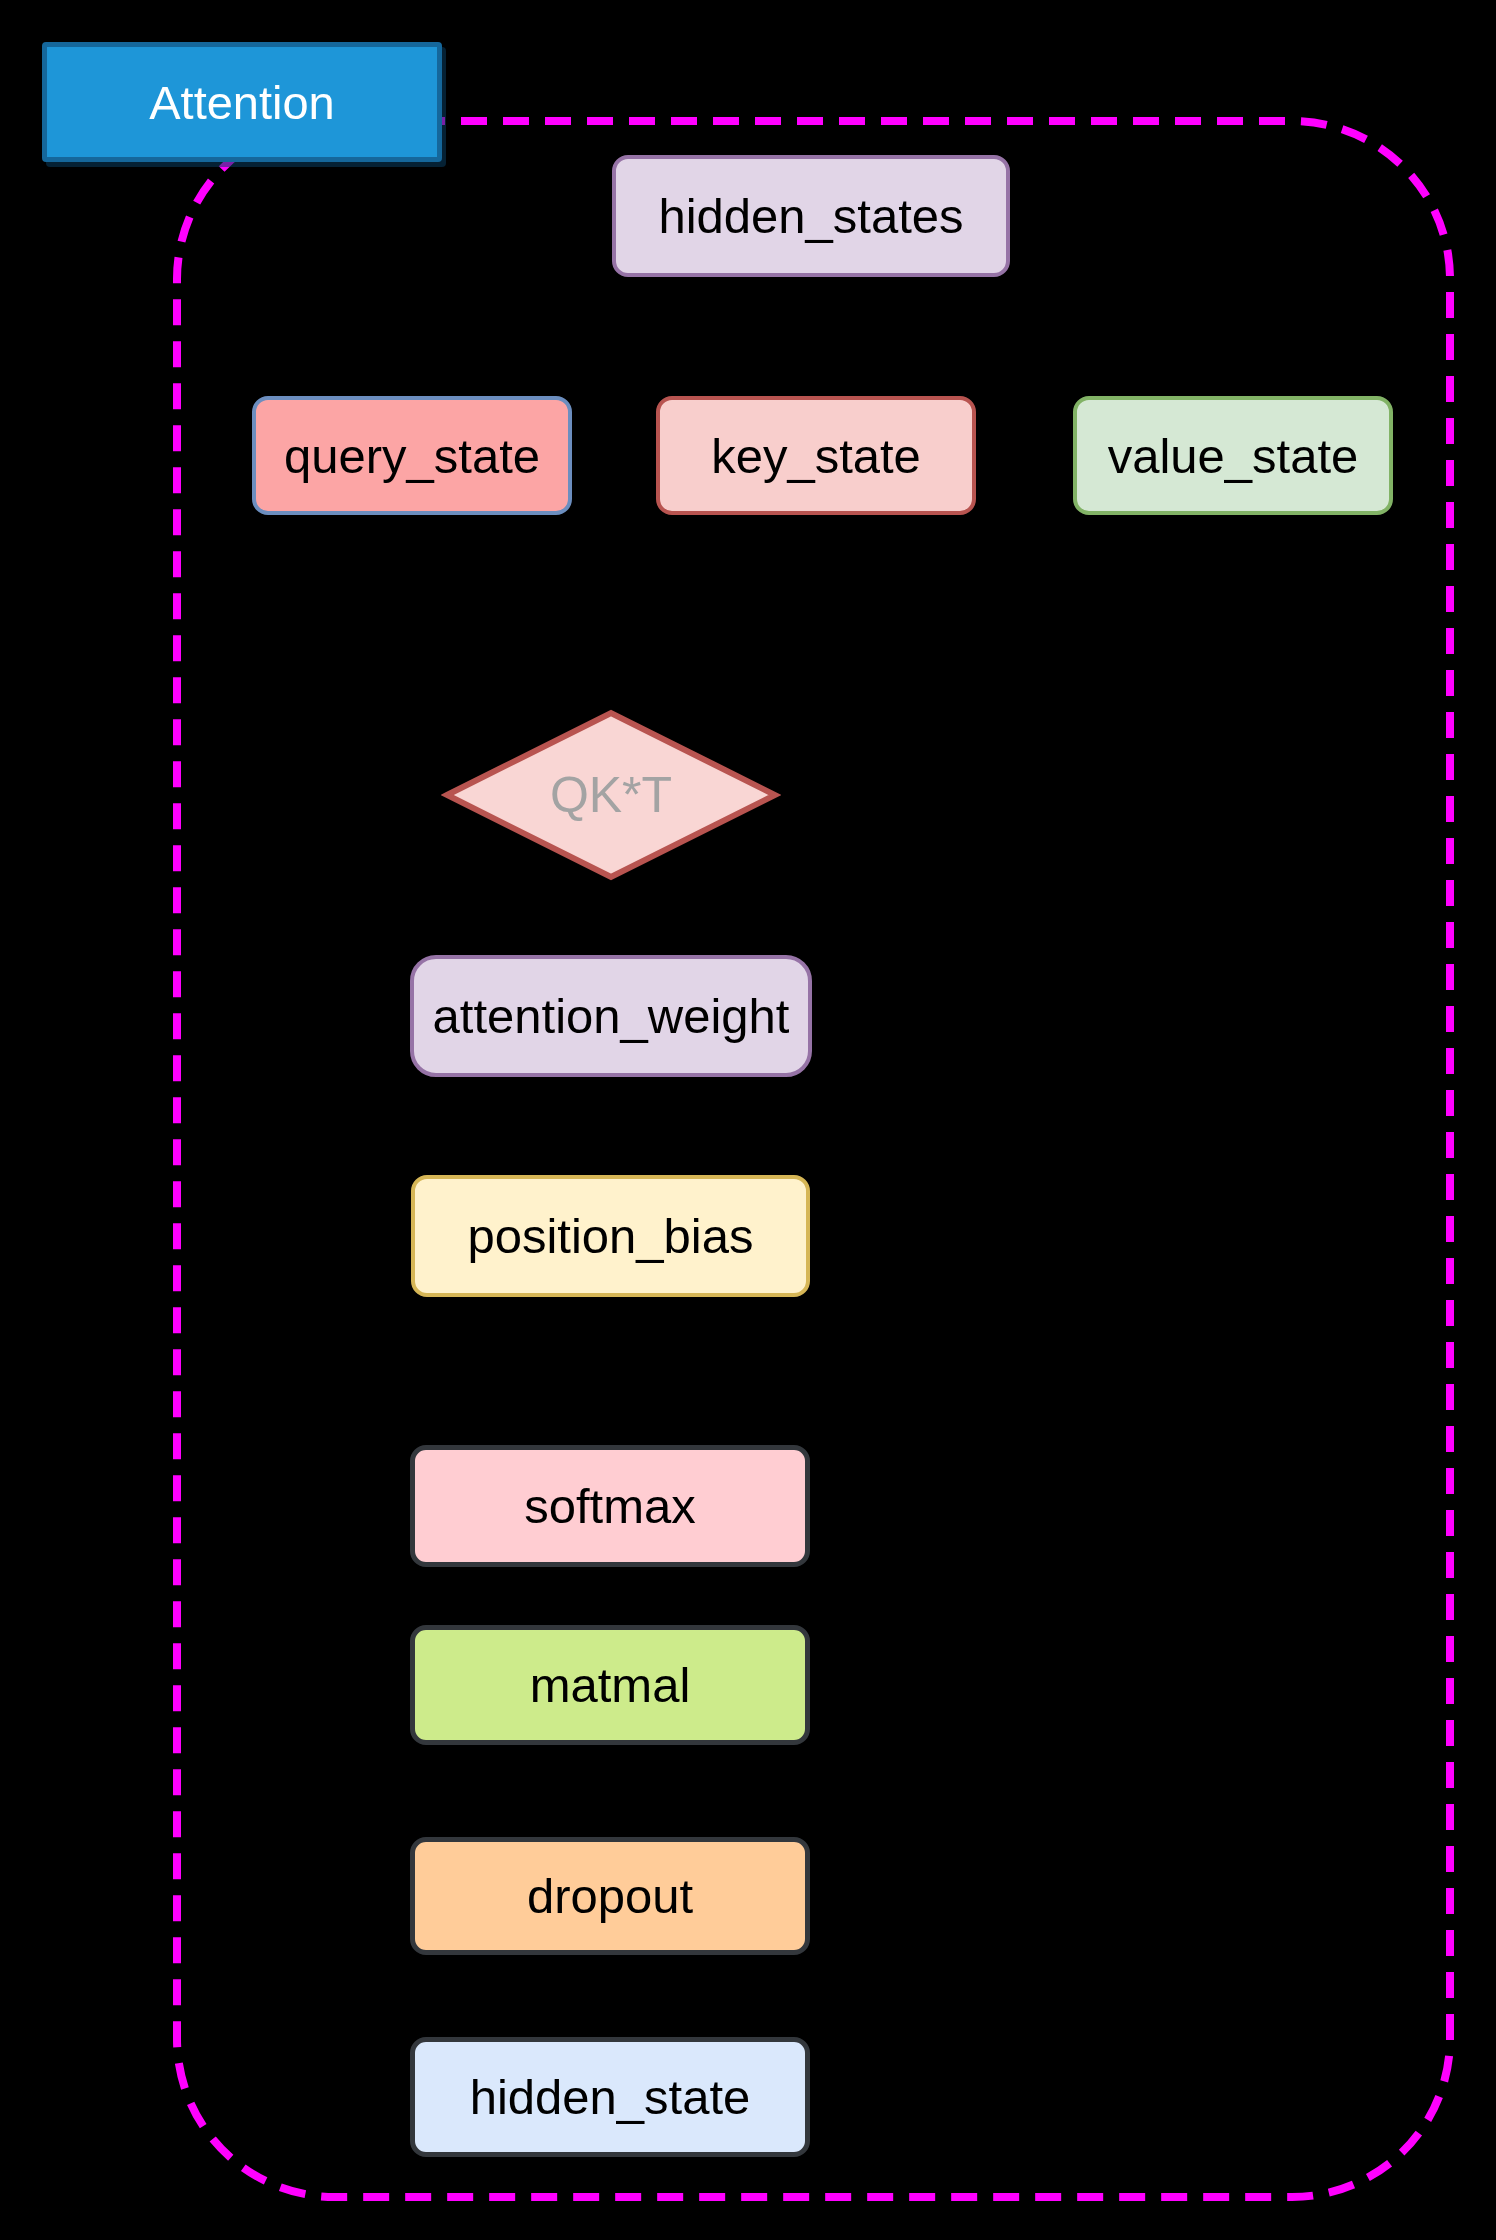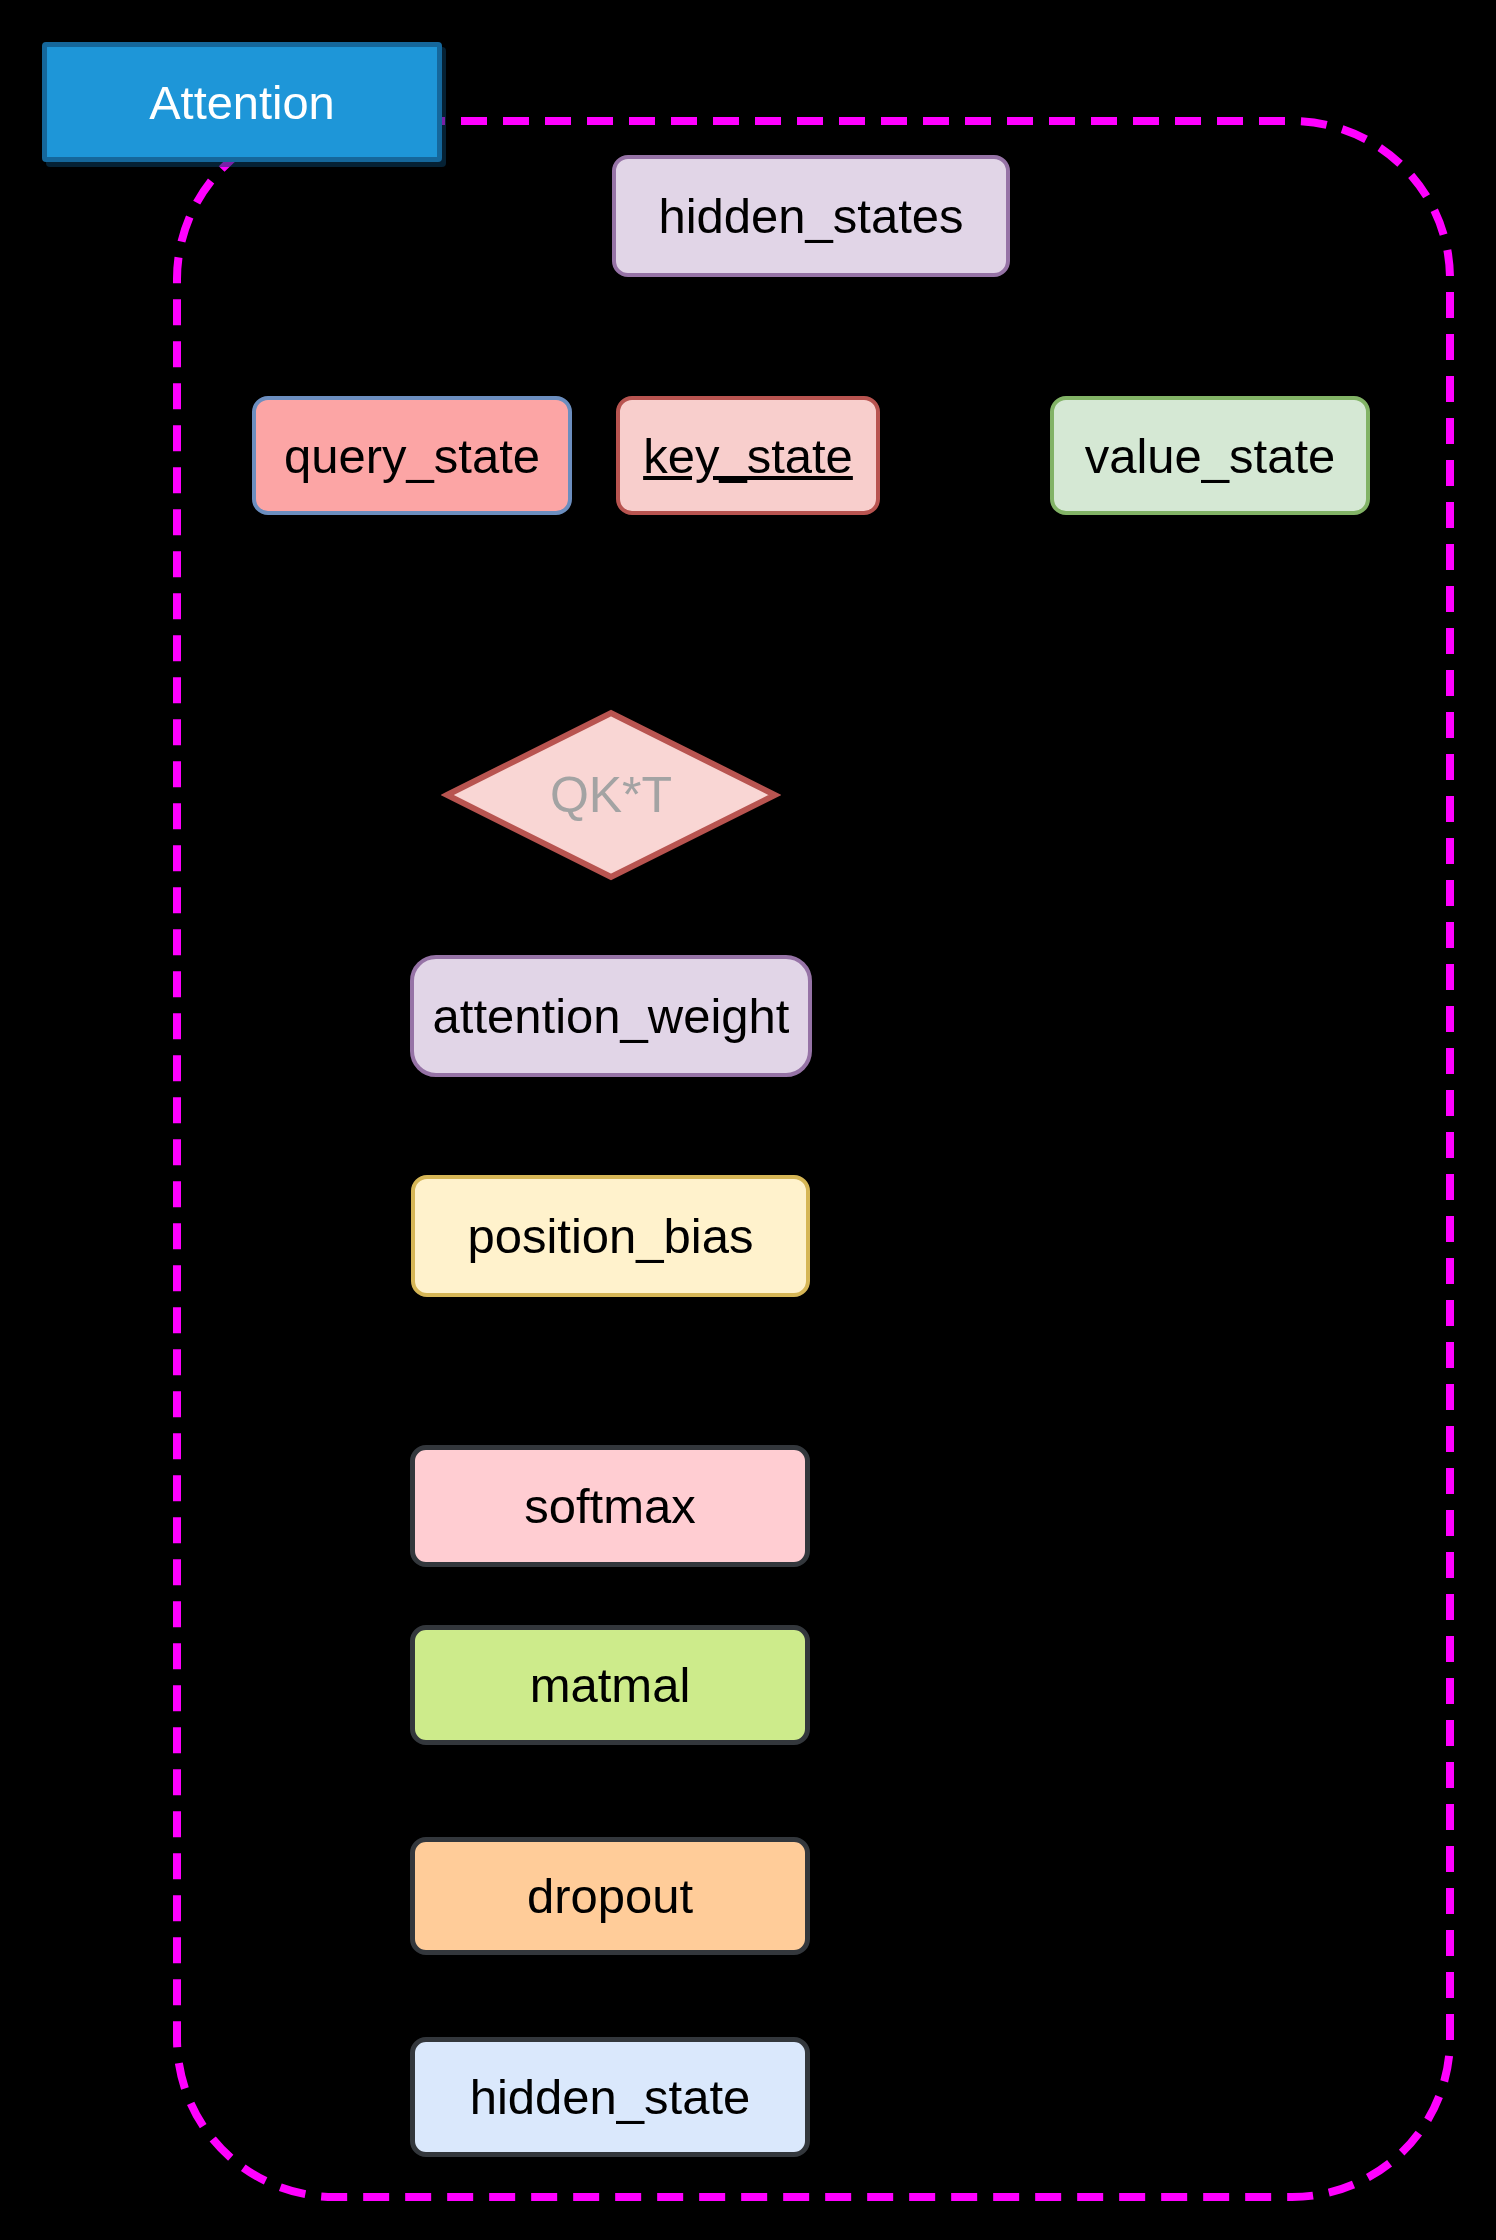--- a/index.html
+++ b/index.html
@@ -34,21 +34,21 @@
     border-radius:4px;
     border:5px solid #0f6fa6;
     font-size:47px;
     color:#fff;
     z-index:3;
     box-shadow:4px 5px 0 rgba(10,60,95,0.55);
   }
   
   .n-hidden-states    {left:612px;  top:155px;  width:398px; height:122px;}
   .n-query-state      {left:252px;  top:396px;  width:320px; height:119px;}
-  .n-key-state        {left:616px;  top:396px;  width:264px; height:119px;text-decoration:underline;}
+  .n-key-state        {left:656px;  top:396px;  width:320px; height:119px;}
   .n-value-state      {left:1050px; top:396px;  width:320px; height:119px;}
   .n-attention-weight {left:410px;  top:955px;  width:402px; height:122px;border-radius:26px;}
   .n-position-bias    {left:411px;  top:1175px; width:399px; height:122px;}
   .n-softmax          {left:410px;  top:1445px; width:400px; height:122px;}
   .n-matmal           {left:410px;  top:1625px; width:400px; height:120px;}
   .n-dropout          {left:410px;  top:1837px; width:400px; height:118px;}
   .n-hidden-state     {left:410px;  top:2037px; width:400px; height:120px;}
   
   #diamond-svg{position:absolute;left:441px;top:707px;width:340px;height:176px;z-index:2;}
   .diamond-label{
@@ -67,21 +67,21 @@
   </svg>
 
   <div class="title-box" style="background: rgb(30, 150, 216); border-color: rgb(21, 103, 155); color: rgb(255, 255, 255);">Attention</div>
 
   <div class="node n-hidden-states" style="background: rgb(225, 213, 231); border-color: rgb(150, 115, 166);">hidden_states</div>
 
   <div class="node n-query-state" style="background: #fca5a5; border-color: rgb(108, 142, 191);">query_state</div>
 
   <div class="node n-key-state" style="background: rgb(248, 206, 204); border-color: rgb(184, 84, 80);">key_state</div>
 
-  <div class="node n-value-state" style="background: rgb(213, 232, 212); border-color: rgb(130, 179, 102);">value_state</div>
+  <div class="node n-value-state" style="background: rgb(213, 232, 212); border-color: rgb(130, 179, 102); margin-left: 23px;">value_state</div>
 
   <svg id="diamond-svg" viewBox="0 0 340 176" xmlns="http://www.w3.org/2000/svg">
     <polygon points="6,88 170,6 334,88 170,170" stroke-width="6" fill="#f9d6d4" stroke="#b85450"></polygon>
   </svg>
   <div class="diamond-label">QK*T</div>
 
   <div class="node n-attention-weight" style="background: rgb(225, 213, 231); border-color: rgb(150, 115, 166);">attention_weight</div>
 
   <div class="node n-position-bias" style="background: rgb(255, 242, 204); border-color: rgb(214, 182, 86);">position_bias</div>
 

